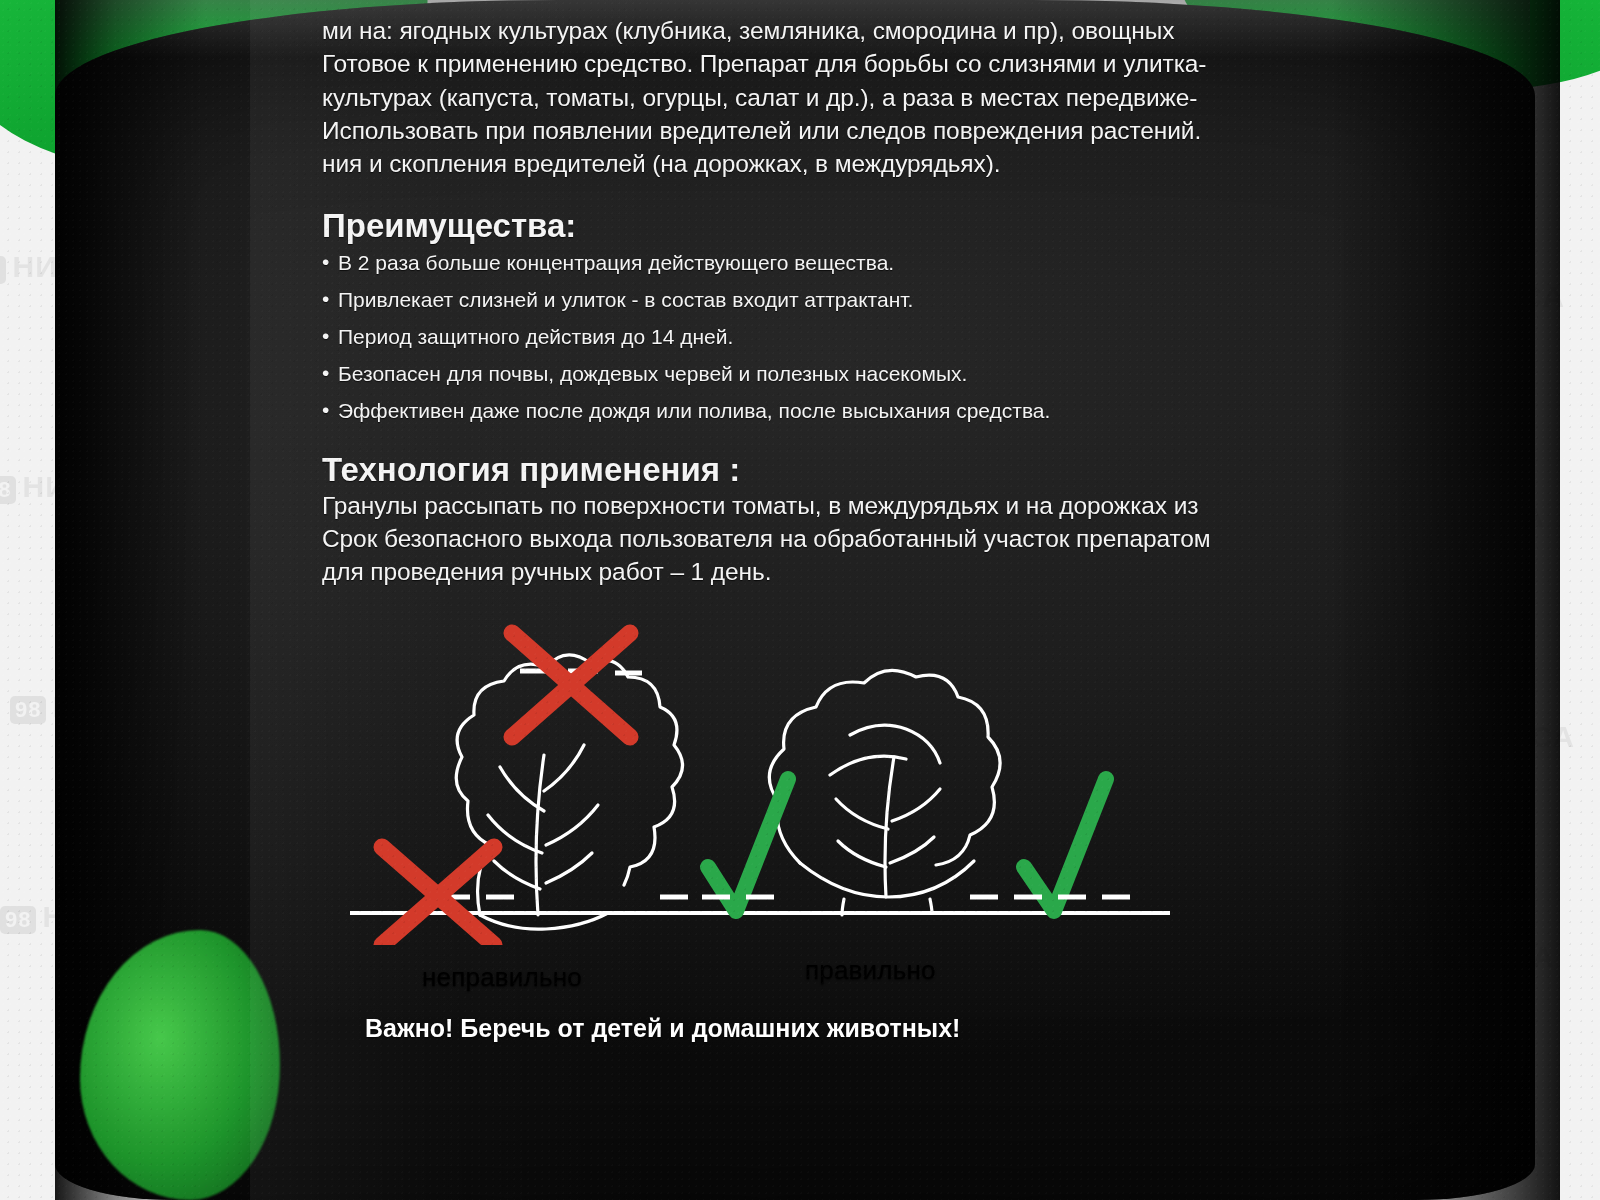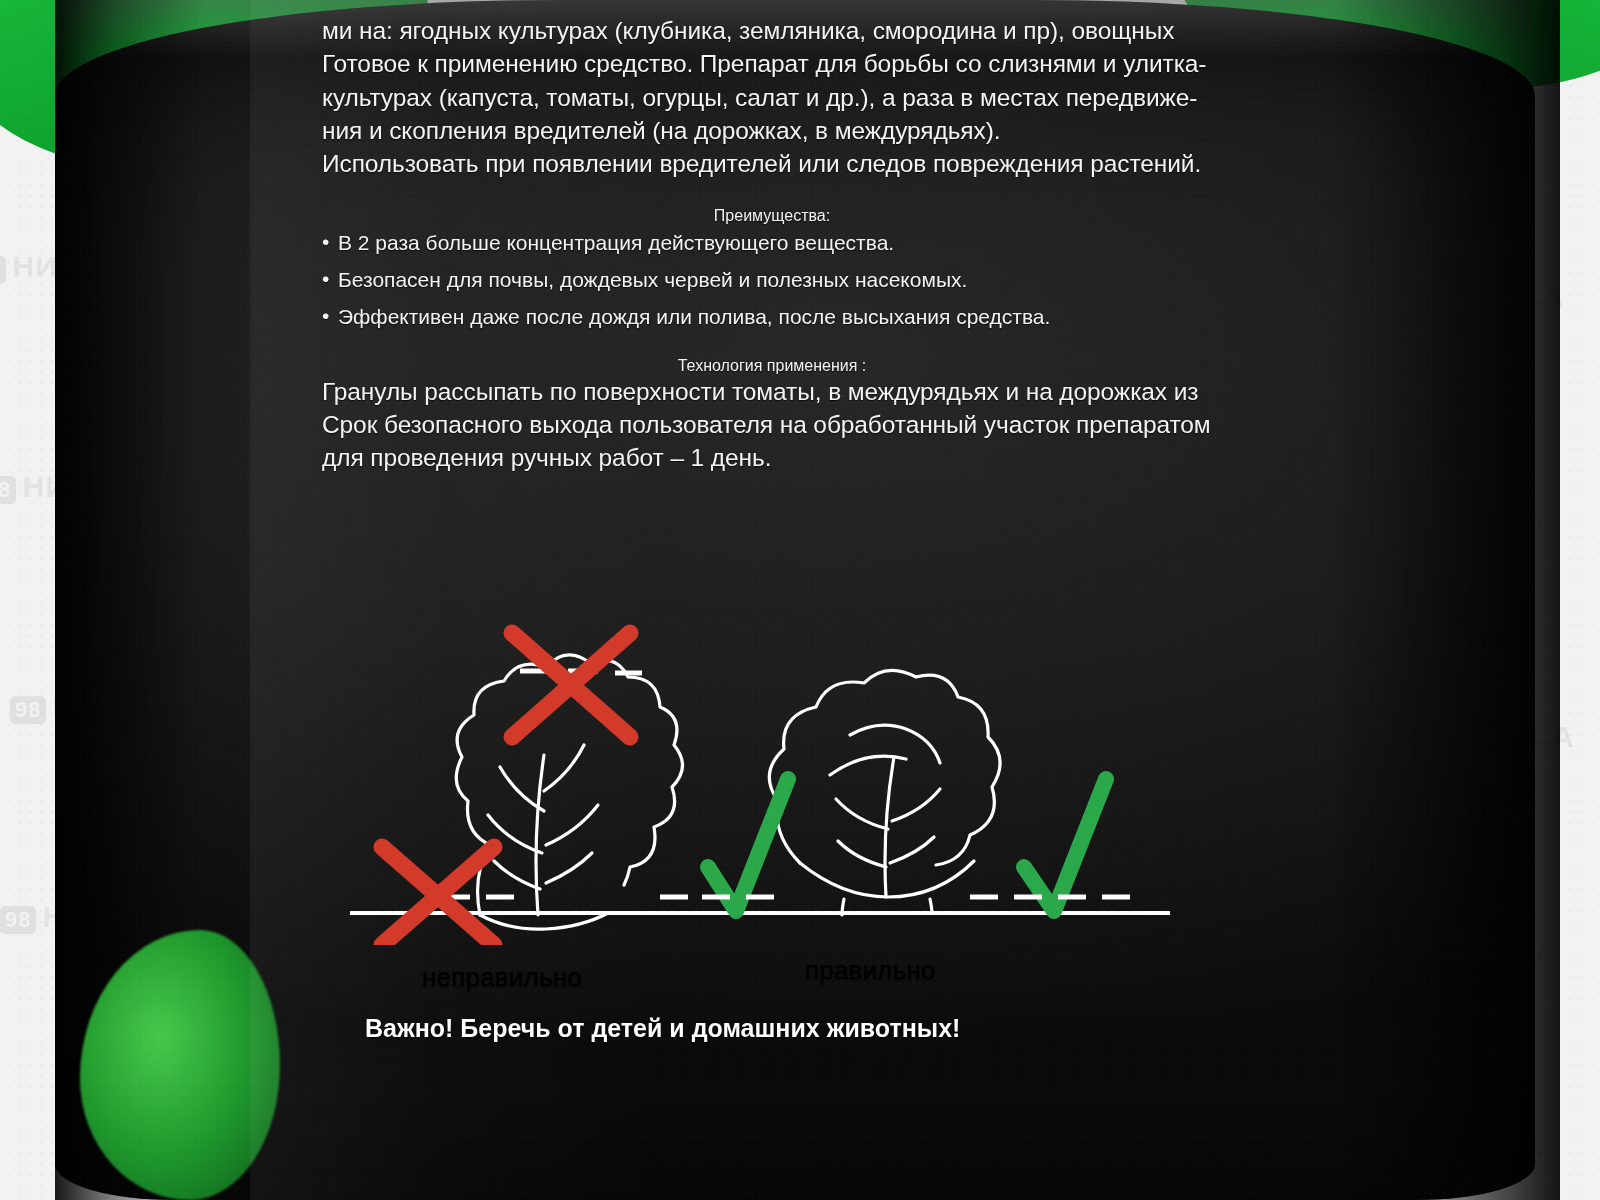--- a/index.html
+++ b/index.html
@@ -130,25 +130,24 @@
   .para {
     font-size: 24.5px;
     line-height: 1.36;
     letter-spacing: -0.1px;
     margin: 0 0 0 0;
     text-shadow: 0 1px 1px rgba(0,0,0,0.7);
   }
   .spacer-sm { height: 14px; }
   .spacer-md { height: 26px; }
   .heading {
-    font-size: 16px;
-    font-weight: normal;
+    font-size: 33px;
+    font-weight: bold;
     margin: 0;
     text-shadow: 0 1px 1px rgba(0,0,0,0.7);
-    text-align: center;
   }
   ul.bullets {
     list-style: none;
     margin: 7px 0 0 0;
     padding: 0;
   }
   ul.bullets li {
     font-size: 21px;
     line-height: 1.0;
     margin-bottom: 16px;
@@ -266,27 +265,29 @@
   <div class="jar-rim"></div>
   <div class="jar-left-edge"></div>
   <div class="jar-right-edge"></div>
   <div class="green-blob"></div>
   <div class="gloss"></div>
 
   <div class="label">
     <p class="para">ми на: ягодных культурах (клубника, земляника, смородина и пр), овощных</p>
     <p class="para">Готовое к применению средство. Препарат для борьбы со слизнями и улитка-</p>
     <p class="para">культурах (капуста, томаты, огурцы, салат и др.), а раза в местах передвиже-</p>
+    <p class="para">Использовать при появлении вредителей или следов повреждения растений.</p>
     <p class="para">ния и скопления вредителей (на дорожках, в междурядьях).</p>
-    <p class="para">Использовать при появлении вредителей или следов повреждения растений.</p>
 
     <div class="spacer-md"></div>
     <p class="heading">Преимущества:</p>
     <ul class="bullets">
       <li>В 2 раза больше концентрация действующего вещества.</li>
+      <li>Привлекает слизней и улиток - в состав входит аттрактант.</li>
+      <li>Период защитного действия до 14 дней.</li>
       <li>Безопасен для почвы, дождевых червей и полезных насекомых.</li>
       <li>Эффективен даже после дождя или полива, после высыхания средства.</li>
     </ul>
 
     <div class="spacer-sm"></div>
     <p class="heading">Технология применения :</p>
     <p class="para">Гранулы рассыпать по поверхности томаты, в междурядьях и на дорожках из</p>
     <p class="para">Срок безопасного выхода пользователя на обработанный участок препаратом</p>
     <p class="para">для проведения ручных работ – 1 день.</p>
   </div>

